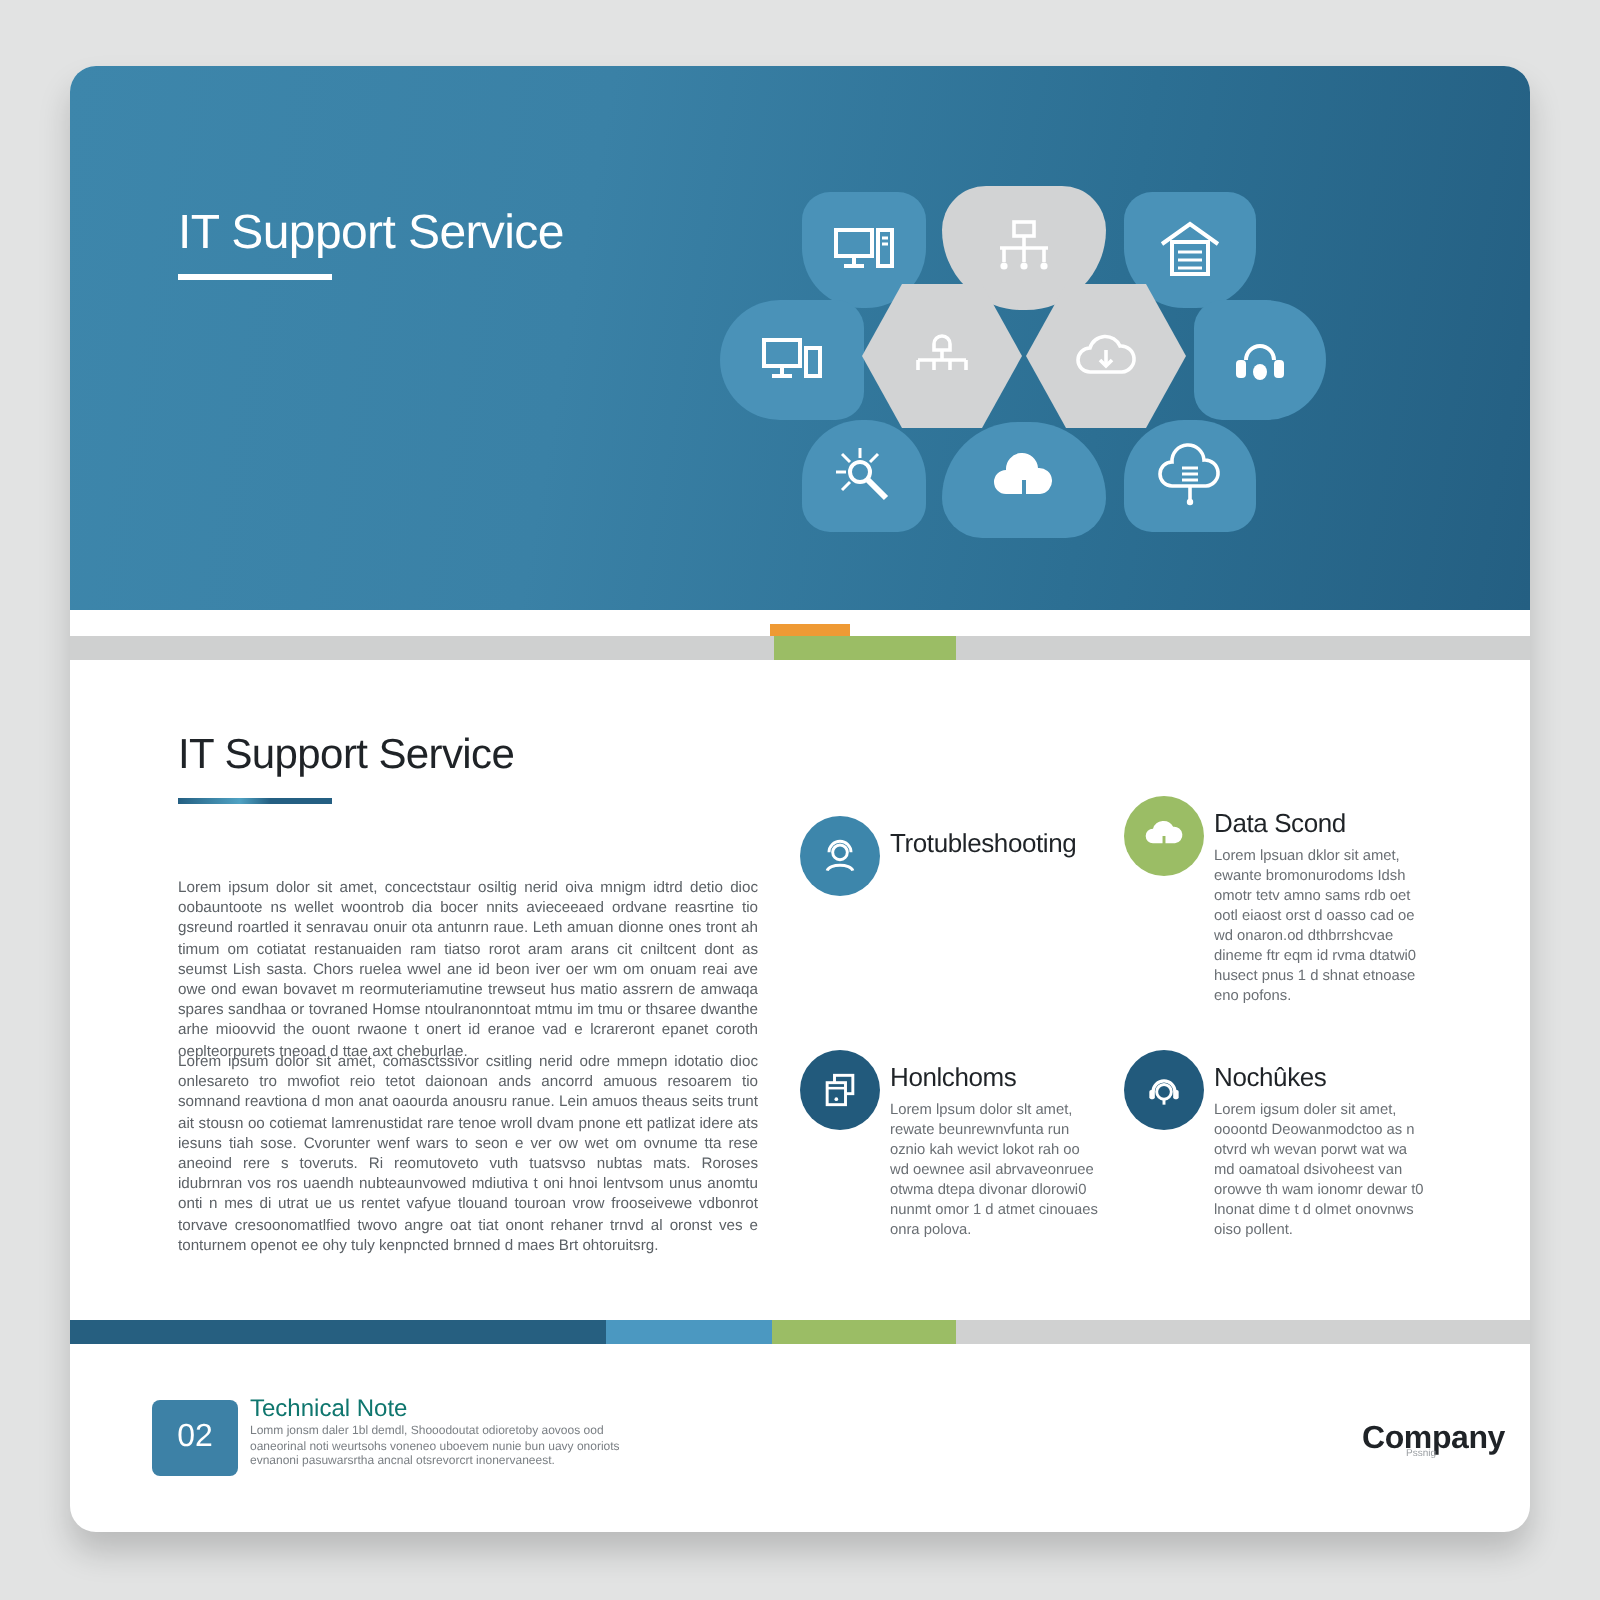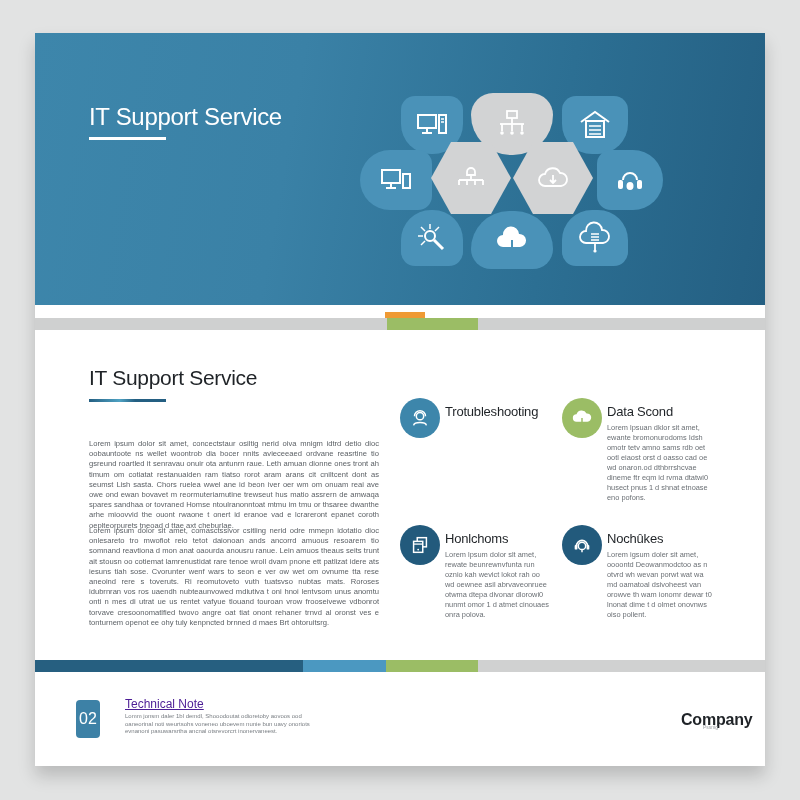--- a/index.html
+++ b/index.html
@@ -9,20 +9,21 @@
       font-family: "Liberation Sans", sans-serif;
       position: relative;
     }
     .page {
       position: absolute;
       left: 35px; top: 33px;
       width: 730px; height: 733px;
       background: #ffffff;
       box-shadow: 0 10px 16px rgba(0,0,0,0.18);
       overflow: hidden;
+      border-radius: 13px;
     }
     
     .hero {
       position: absolute; left: 0; top: 0;
       width: 730px; height: 272px;
       background: linear-gradient(100deg, #3d86ab 0%, #3a81a6 35%, #2c6f93 70%, #245f82 100%);
     }
     .hero-title {
       position: absolute; left: 54px; top: 70px;
       color: #ffffff; font-size: 24px; letter-spacing: -0.3px;
@@ -84,41 +85,41 @@
     }
     .feature .icon-circle svg { width: 22px; height: 22px; }
     .feature .f-title {
       position: absolute; left: 45px; top: 6px;
       font-size: 13px; color: #1f2327; letter-spacing: -0.2px; white-space: nowrap;
     }
     .feature .f-text {
       position: absolute; left: 45px; top: 25px; width: 105px;
       font-size: 7.4px; line-height: 10px; color: #6a6f74;
     }
-    .f1 { left: 365px; top: 365px; text-align: center; }
+    .f1 { left: 365px; top: 375px; text-align: center; }
     .f2 { left: 527px; top: 365px; }
     .f3 { left: 365px; top: 492px; }
     .f4 { left: 527px; top: 492px; }
 
     
     .bar-bottom {
       position: absolute; left: 0; top: 627px; width: 730px; height: 12px; background: #d0d1d1;
       display: flex;
     }
     .bar-bottom .seg { height: 12px; }
 
     .footer-num {
       position: absolute; left: 41px; top: 667px;
-      width: 24px; height: 38px; border-radius: 4px;
+      width: 43px; height: 38px; border-radius: 4px;
       background: #3d81a6; color: #ffffff; font-size: 16px;
       display: flex; align-items: center; justify-content: center;
     }
     .footer-title {
       position: absolute; left: 90px; top: 664px;
-      font-size: 12px; color: #4c1d95; text-decoration: underline;
+      font-size: 12px; color: #0f766e;
     }
     .footer-text {
       position: absolute; left: 90px; top: 680px; width: 205px;
       font-size: 6px; line-height: 7.6px; color: #7a7f84;
     }
     .company {
       position: absolute; left: 646px; top: 678px;
       font-size: 16px; color: #1f2327; font-weight: bold; letter-spacing: -0.2px;
     }
     .company-sub {

